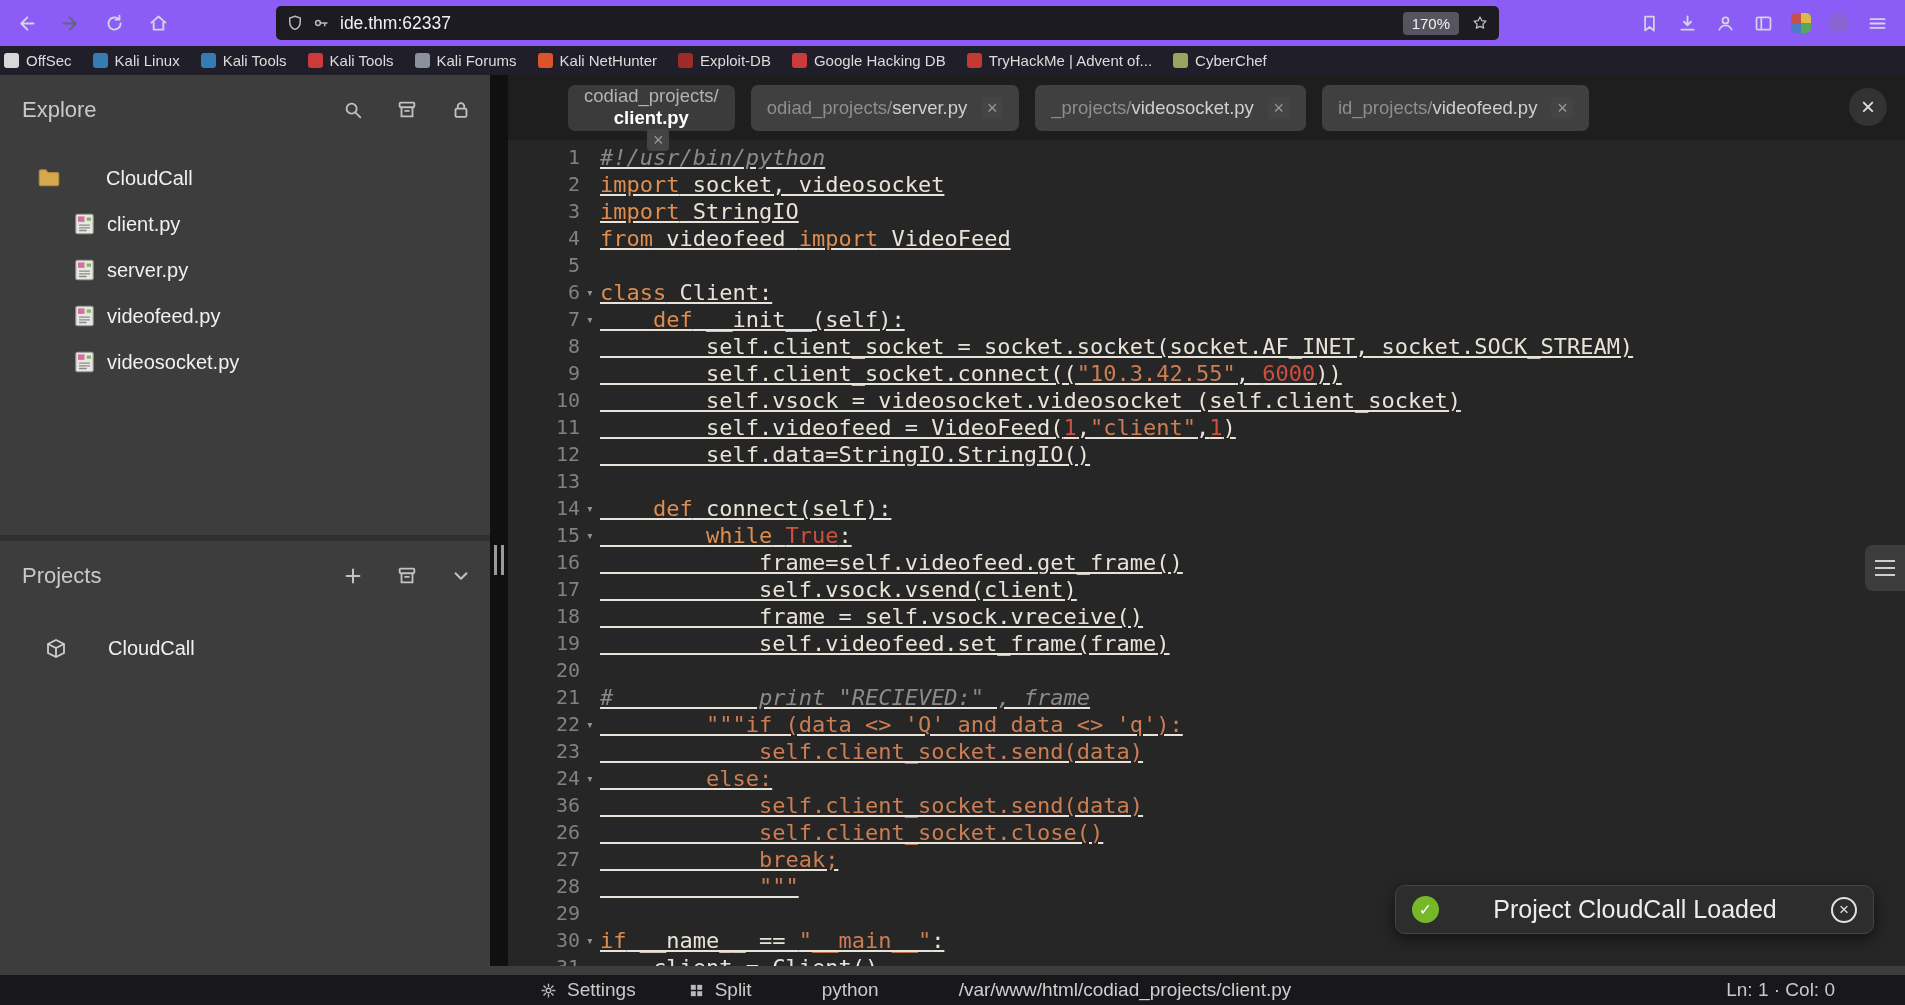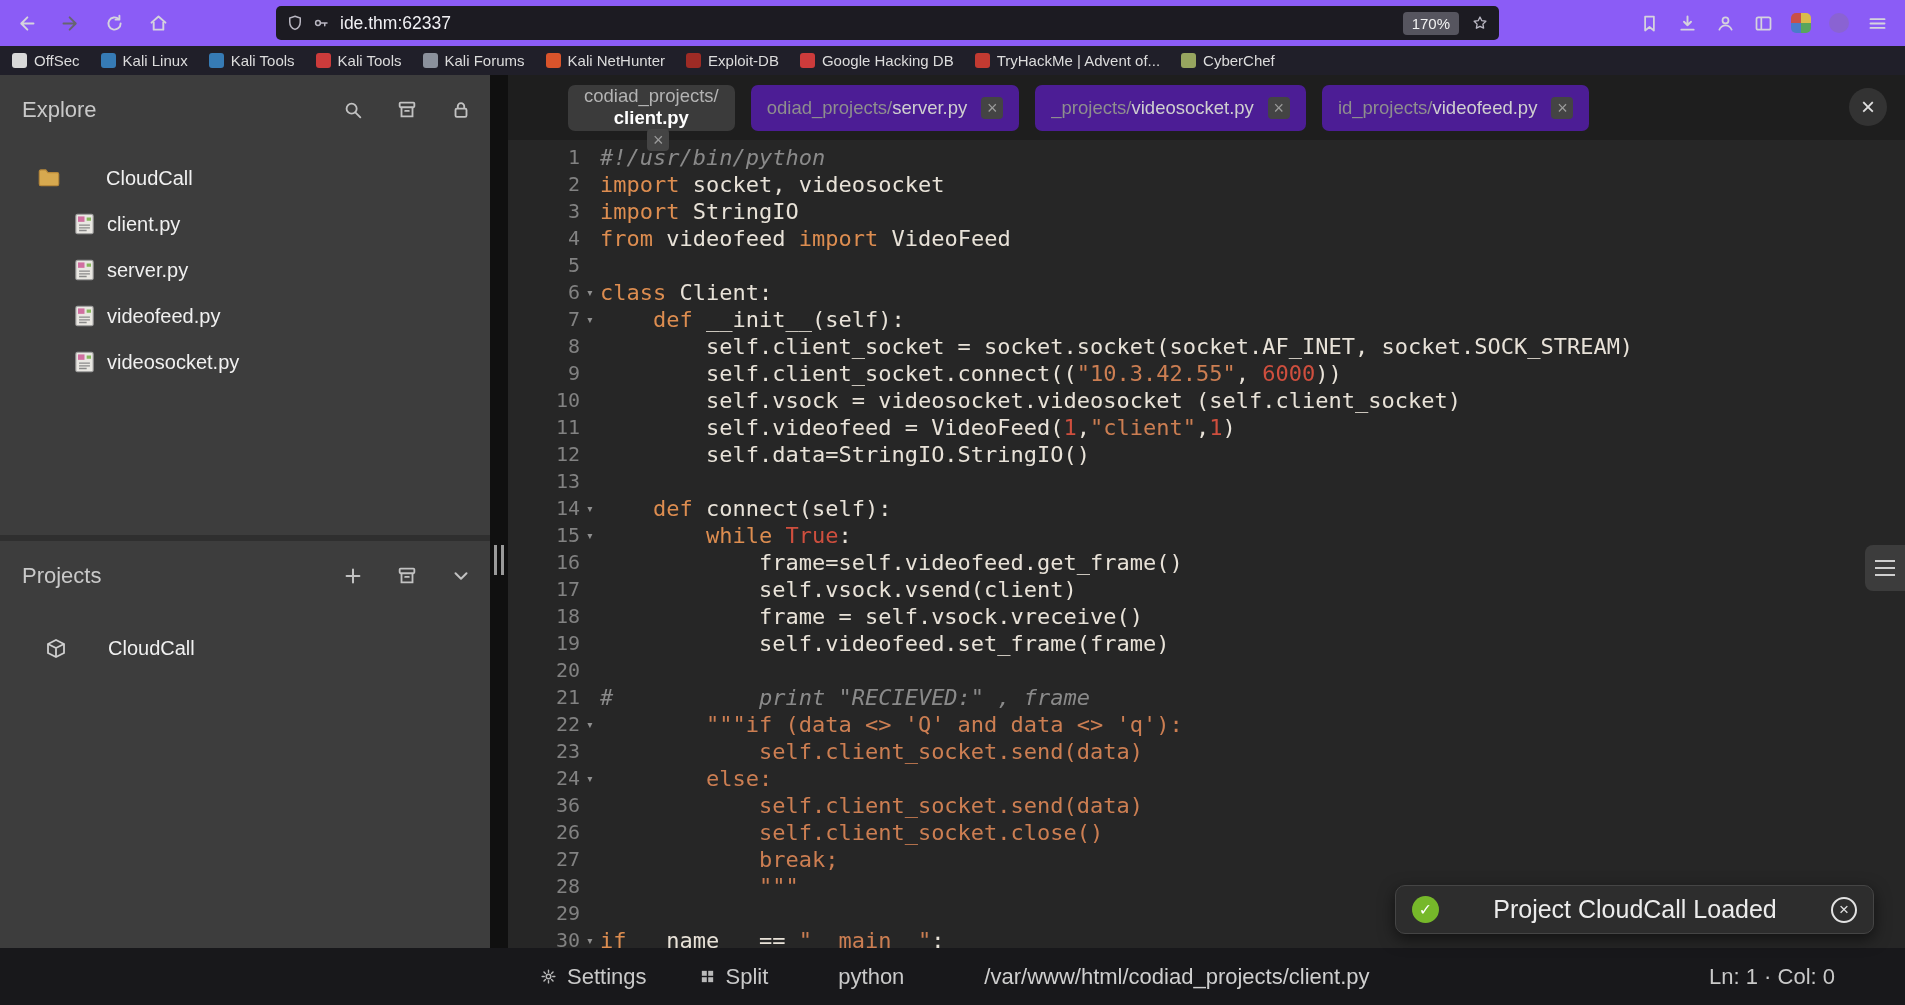--- a/index.html
+++ b/index.html
@@ -14,21 +14,21 @@
   #urlbar { flex: 1; height: 34px; margin-left: 100px; margin-right: 130px; background: #1c1b22; border-radius: 5px; display: flex; align-items: center; padding: 0 10px; color: #ededed; }
   #urlbar svg { width: 18px; height: 18px; color: #b9b7c2; flex: 0 0 auto; }
   #url-text { font-size: 17.5px; margin-left: 10px; color: #f1f1f4; }
   #urlbar .spacer { flex: 1; }
   #zoom-chip { background: #56555f; color: #f2f2f2; border-radius: 4px; font-size: 15px; padding: 3px 9px; margin-right: 12px; }
   .right-icons { display: flex; align-items: center; margin-left: auto; padding-right: 10px; }
   .right-icons .nbtn { margin-left: 2px; }
   .ext-colored { width: 20px; height: 20px; border-radius: 5px; background: conic-gradient(#d9bb4a 0 25%, #58a55c 0 50%, #4a7bc9 0 75%, #c95048 0); }
   .ext-purple { width: 20px; height: 20px; border-radius: 50%; background: #8a63d2; }
 
-  #bookmarks { position: absolute; top: 46px; left: 0; right: 0; height: 29px; background: #201f29; display: flex; align-items: center; padding-left: 12px; gap: 21px; z-index: 50; }
+  #bookmarks { position: absolute; top: 46px; left: 0; right: 0; height: 29px; background: #201f29; display: flex; align-items: center; padding-left: 4px; gap: 21px; z-index: 50; }
   .bm { display: flex; align-items: center; gap: 7px; color: #dcdcdc; font-size: 15px; white-space: nowrap; }
   .bm-ico { width: 15px; height: 15px; border-radius: 3px; flex: 0 0 auto; }
 
   
   #sidebar { position: absolute; top: 75px; bottom: 39px; left: 0; width: 490px; background: #3d3d3d; color: #e9e9e9; overflow: hidden; }
   .panel-header { height: 70px; display: flex; align-items: center; padding: 0 18px 0 22px; gap: 8px; }
   .panel-title { font-size: 22px; color: #c9c9c9; }
   .panel-icons { margin-left: auto; display: flex; align-items: center; gap: 32px; color: #c2c2c2; }
   .panel-icons svg { width: 22px; height: 22px; }
   #explore-section { height: 460px; }
@@ -44,50 +44,50 @@
   #project-item .tico { width: 24px; height: 24px; margin-right: 40px; }
 
   
   #splitter { position: absolute; top: 75px; bottom: 39px; left: 490px; width: 18px; background: #101010; }
   #split-handle { position: absolute; top: 470px; left: 4px; width: 10px; height: 30px; border-left: 3px solid #9a9a9a; border-right: 3px solid #9a9a9a; }
 
   
   #editor { position: absolute; top: 75px; bottom: 39px; left: 508px; right: 0; background: #262626; overflow: hidden; }
   #tabbar { position: relative; height: 65px; background: #1e1e1e; display: flex; align-items: center; }
   #tab-strip { display: flex; align-items: center; gap: 16px; padding-left: 60px; }
-  .tab { height: 46px; display: flex; align-items: center; padding: 0 16px; background: #4c1d95; border-radius: 7px; font-size: 18.5px; white-space: nowrap; }
+  .tab { height: 46px; display: flex; align-items: center; padding: 0 16px; background: #404040; border-radius: 7px; font-size: 18.5px; white-space: nowrap; }
   .tab .tp { color: #8e8e8e; }
   .tab .tn { color: #cfcfcf; }
   .tab.active { background: #3b3b3b; flex-direction: column; }
   .tab.active .tp { color: #b3b3b3; }
   .tab.active .tn { color: #ffffff; font-weight: bold; }
   .tab .tx { margin-left: 14px; color: #9a9a9a; font-size: 18px; width: 22px; height: 22px; line-height: 22px; text-align: center; border-radius: 4px; background: #444; }
   #close-all { position: absolute; right: 18px; top: 13px; width: 38px; height: 38px; border-radius: 50%; background: #333; color: #e0e0e0; font-size: 24px; display: flex; align-items: center; justify-content: center; }
 
   #code-area { position: absolute; top: 65px; left: 0; right: 0; bottom: 0; overflow: hidden; padding-top: 4px; font-family: "DejaVu Sans Mono", monospace; }
   .cl { display: flex; height: 27px; }
   .cl .g { width: 72px; flex: 0 0 auto; text-align: right; color: #828282; font-size: 20px; line-height: 27px; }
   .cl .f { width: 20px; flex: 0 0 auto; text-align: center; color: #8f8f8f; font-size: 13px; line-height: 27px; }
-  .cl .t { white-space: pre; font-size: 22px; line-height: 27px; color: #e8e2d8; }
+  .cl .t { white-space: pre; font-size: 22px; line-height: 27px; color: #e8e2d8; text-decoration: underline; }
   .tk-c { color: #8a8a8a; font-style: italic; }
   .tk-k { color: #dd8d50; }
   .tk-s { color: #cc7e52; }
   .tk-n { color: #cf4f3e; }
 
   #right-handle { position: absolute; right: 0; top: 470px; width: 40px; height: 46px; background: #3c3c3c; border-radius: 8px 0 0 8px; display: flex; flex-direction: column; align-items: center; justify-content: center; gap: 5px; }
   #right-handle i { display: block; width: 20px; height: 2px; background: #cfcfcf; }
 
   
   #toast { position: absolute; left: 1395px; top: 885px; width: 479px; height: 49px; background: #2d2d2d; border: 1px solid #454545; border-radius: 10px; box-shadow: 0 5px 16px rgba(0,0,0,.55); display: flex; align-items: center; padding: 0 16px; z-index: 60; }
   #toast-check { width: 27px; height: 27px; border-radius: 50%; color: #fff; font-size: 16px; display: flex; align-items: center; justify-content: center; flex: 0 0 auto; }
   #toast-msg { flex: 1; text-align: center; color: #ececec; font-size: 25px; }
   #toast-close { width: 26px; height: 26px; border-radius: 50%; border: 2px solid #e2e2e2; color: #e2e2e2; font-size: 17px; display: flex; align-items: center; justify-content: center; flex: 0 0 auto; }
 
   
-  #statusbar { position: absolute; bottom: 0; left: 0; right: 0; height: 57px; background: #18181b; display: flex; align-items: center; color: #c9c9c9; font-size: 22px; z-index: 55; }
+  #statusbar { position: absolute; bottom: 0; left: 0; right: 0; height: 30px; background: #18181b; display: flex; align-items: center; color: #c9c9c9; font-size: 19px; z-index: 55; }
   .sb-item { display: flex; align-items: center; gap: 10px; white-space: nowrap; }
   .sb-item svg { width: 17px; height: 17px; color: #b9b9b9; }
   #sb-settings { margin-left: 540px; }
   #sb-split { margin-left: 52px; text-align: right; }
   #sb-mode { margin-left: 70px; }
   #sb-path { margin-left: 80px; color: #cfcfcf; }
   #sb-pos { margin-left: auto; margin-right: 70px; }
 </style>
 </head>
 <body>

